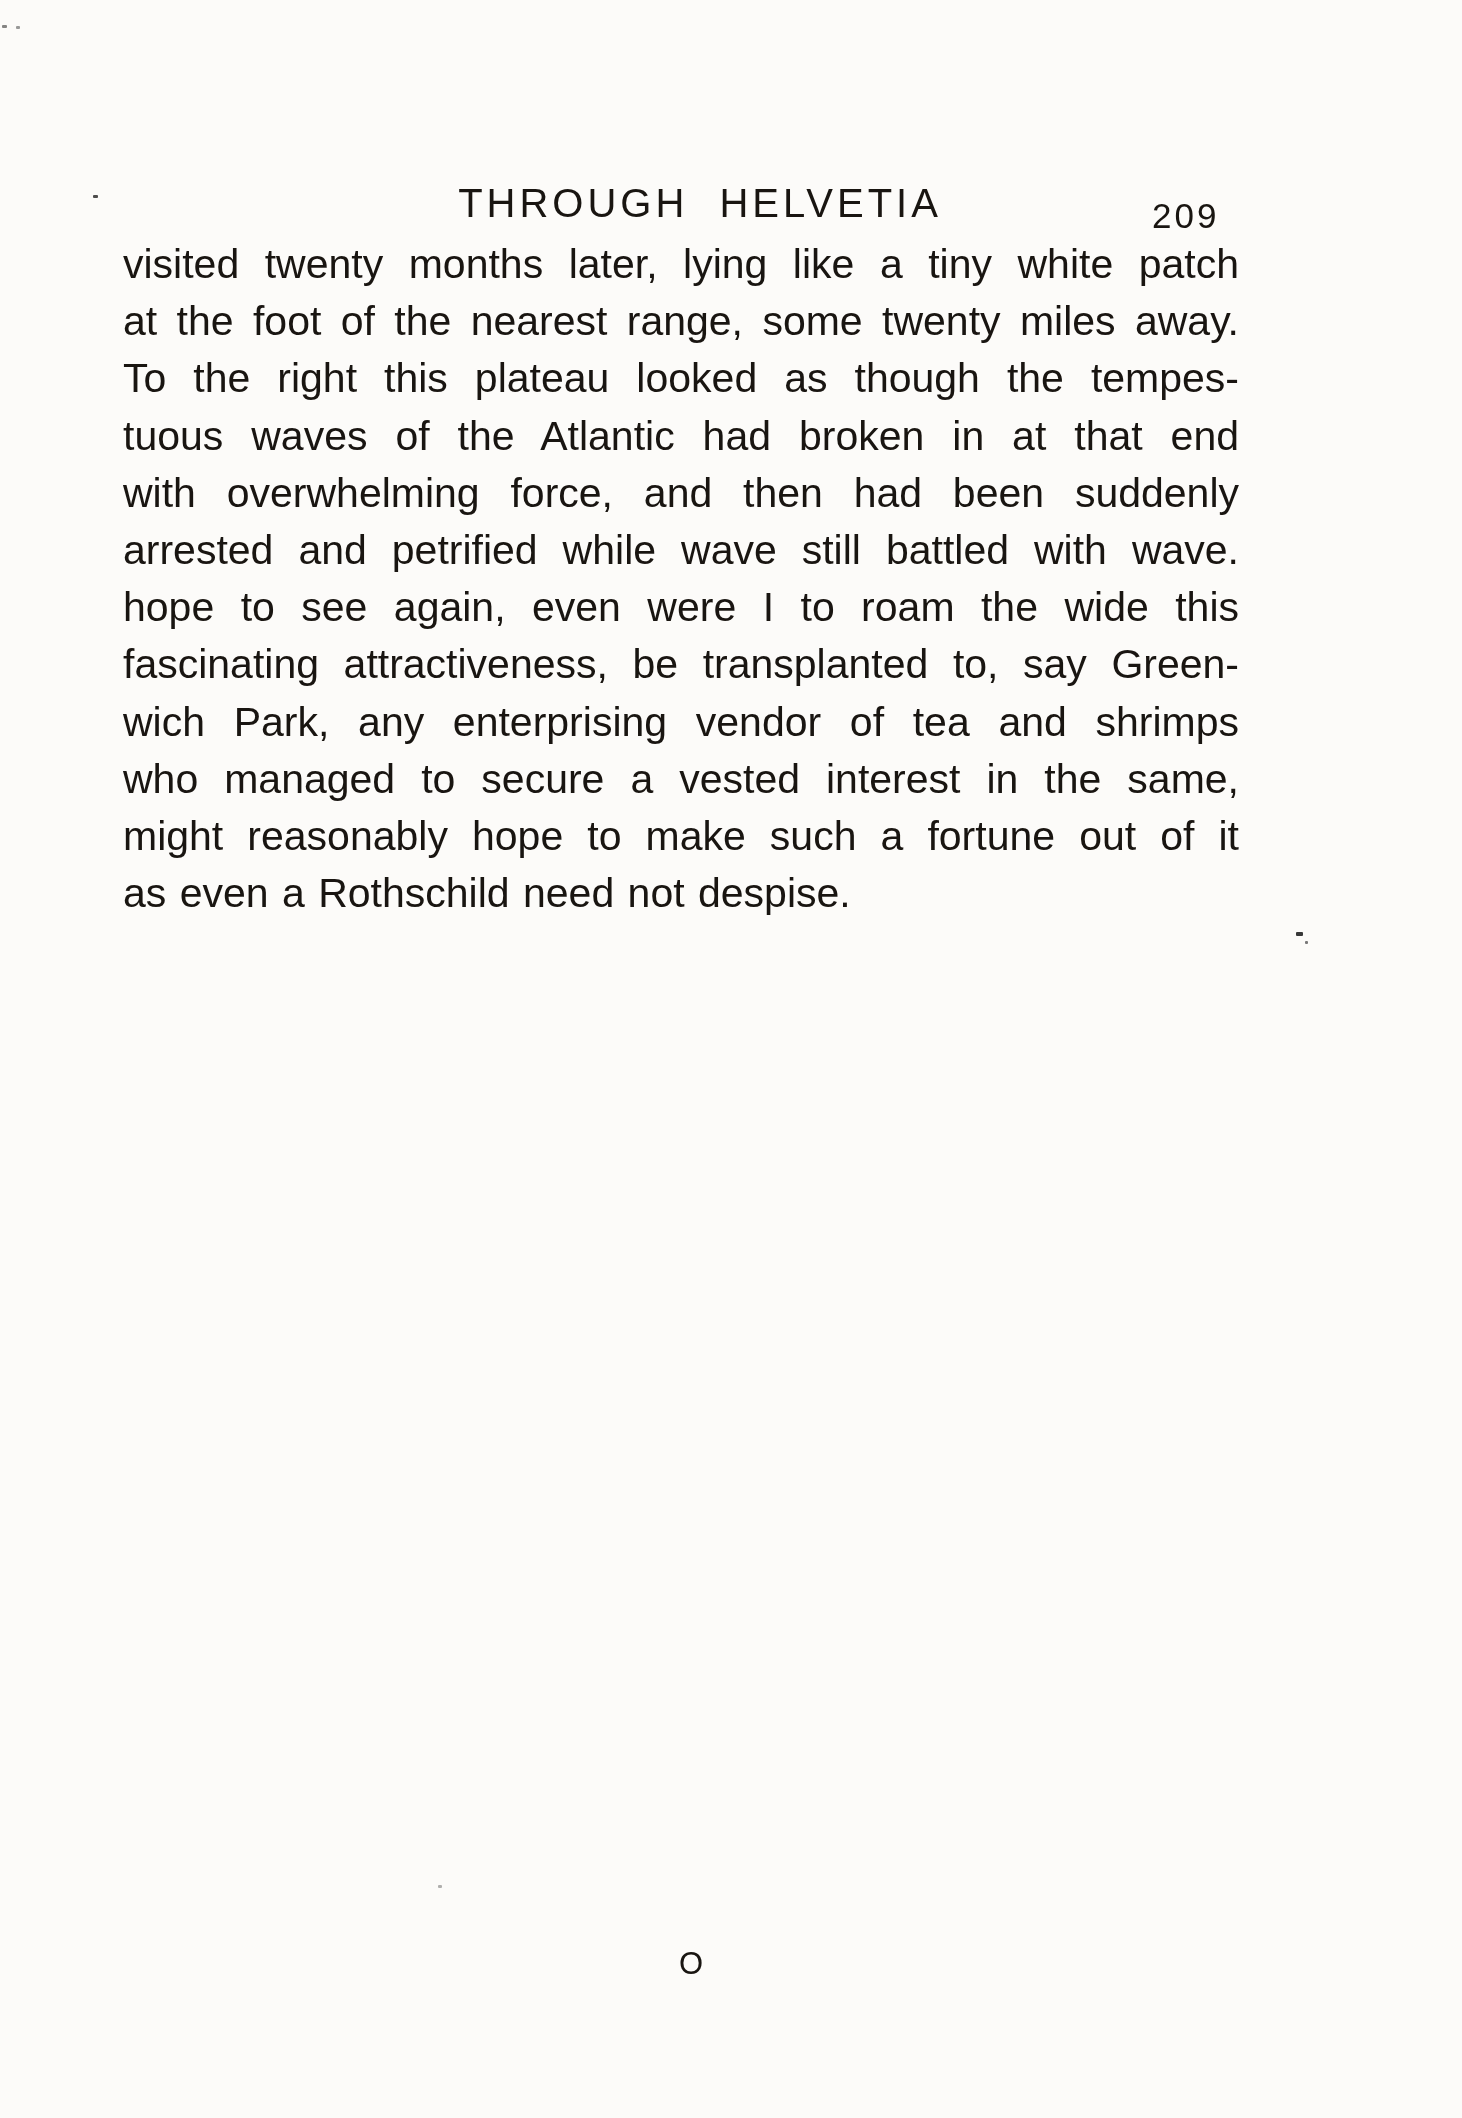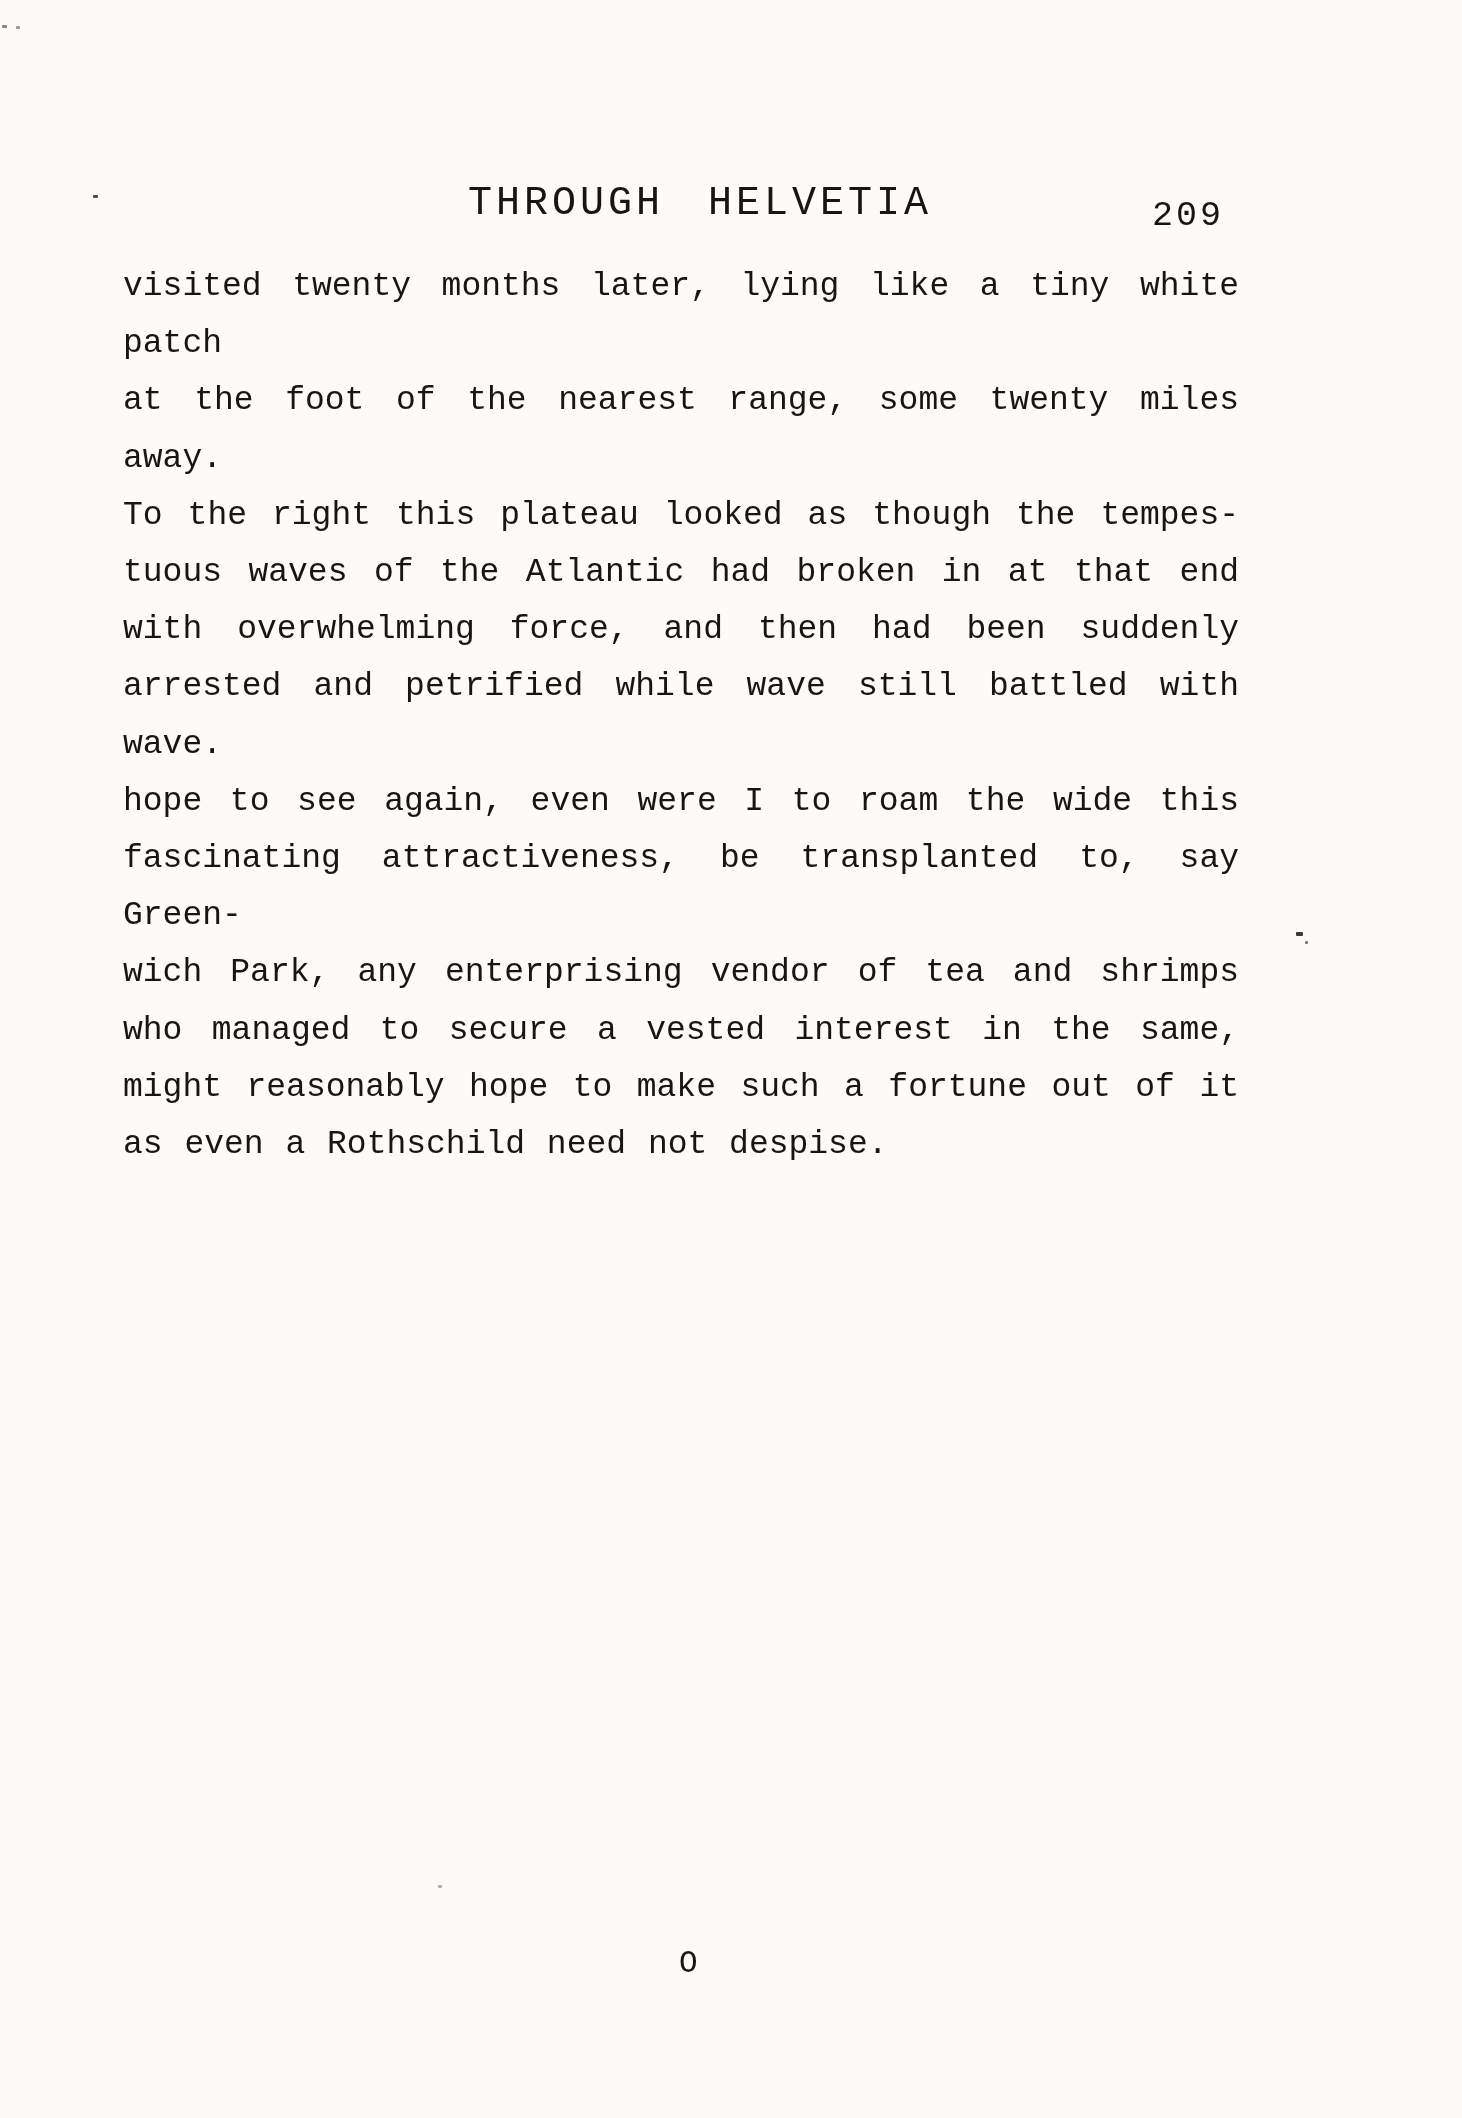--- a/index.html
+++ b/index.html
@@ -5,21 +5,21 @@
   html, body {
     margin: 0;
     padding: 0;
     background: #e8e8e8;
   }
   .page {
     position: relative;
     width: 1462px;
     height: 2118px;
     background: #fcfbf9;
-    font-family: Liberation Mono, monospace;
+    font-family: Liberation Sans, sans-serif;
     color: #191511;
     overflow: hidden;
   }
   .running-title {
     position: absolute;
     top: 181px;
     left: 0;
     width: 1400px;
     text-align: center;
     font-size: 40px;
@@ -30,23 +30,23 @@
   .page-number {
     position: absolute;
     top: 196px;
     left: 1152px;
     font-size: 35px;
     letter-spacing: 3px;
   }
   .body-text {
     position: absolute;
     left: 123px;
-    top: 258px;
+    top: 236px;
     width: 1116px;
-    font-size: 33px;
+    font-size: 41px;
     line-height: 57.2px;
   }
   .line {
     text-align: justify;
     text-align-last: justify;
     word-spacing: 2px;
   }
   .line.last {
     text-align: center;
     text-align-last: left;

